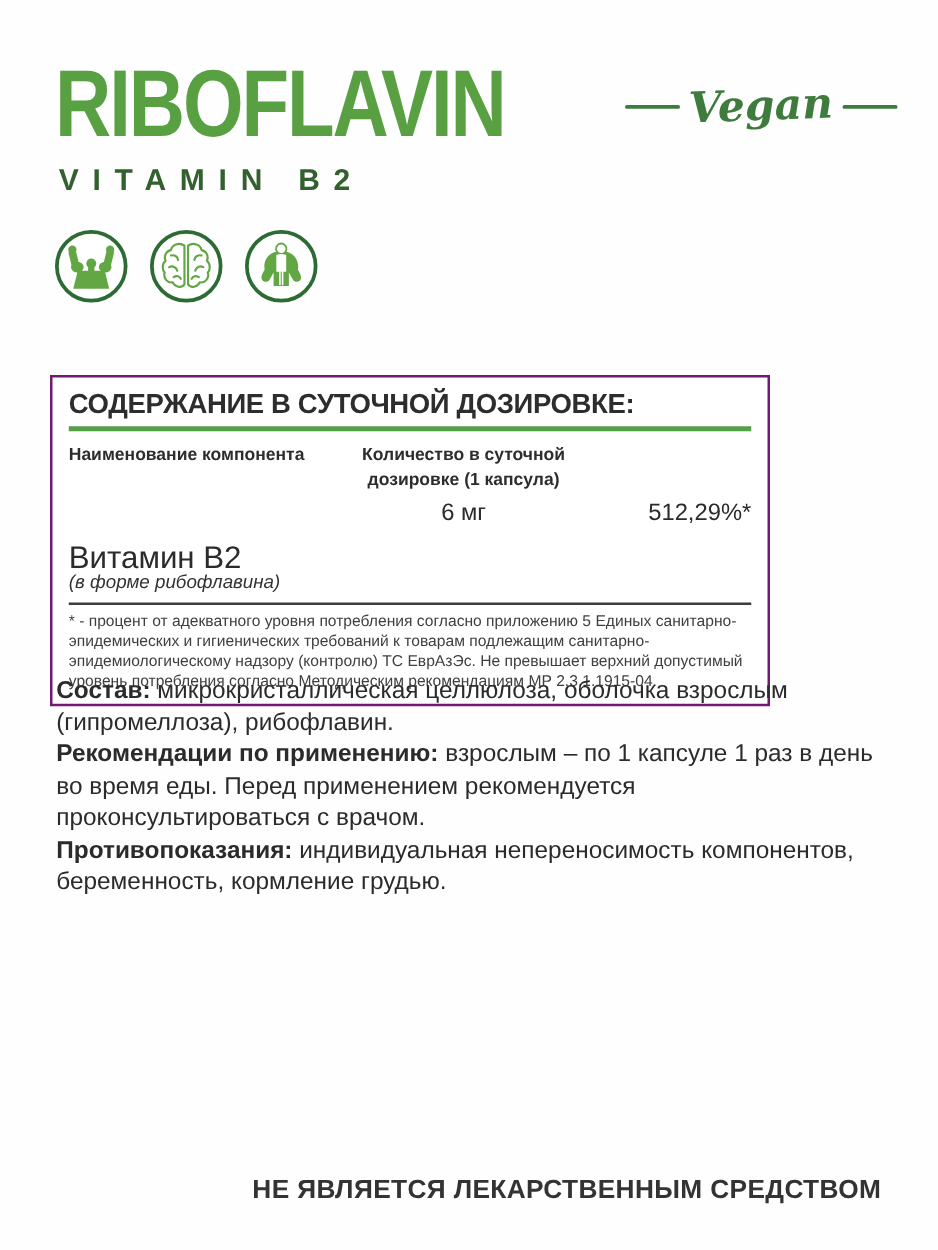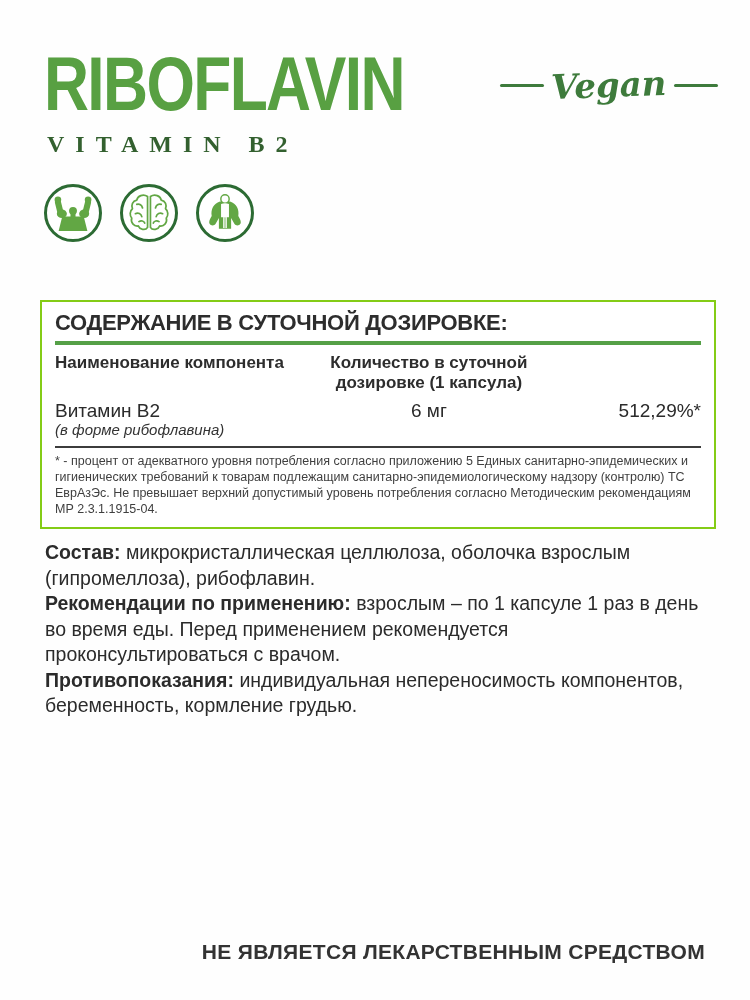--- a/index.html
+++ b/index.html
@@ -9,21 +9,21 @@
   
   .brand-title {
     position:absolute; left:44px; top:46px;
     font-size:76px; font-weight:bold; line-height:1;
     color:#58A042; letter-spacing:-2px; white-space:nowrap;
     transform:scaleX(0.82); transform-origin:left top;
   }
   .brand-subtitle {
     position:absolute; left:47px; top:131px;
     font-size:24px; font-weight:bold; color:#33602F;
-    letter-spacing:11px; white-space:nowrap;font-family:Liberation Serif, serif;
+    letter-spacing:11px; white-space:nowrap;
   }
   .vegan-badge {
     position:absolute; left:500px; top:68px; width:218px;
     display:flex; align-items:center; gap:7px;
   }
   .vegan-dash { flex:1; height:3px; background:#3E7B3C; border-radius:2px; }
   .vegan-text {
     font-family:"DejaVu Serif", serif; font-style:italic; font-weight:bold;
     font-size:34px; color:#3E7B3C; line-height:1; transform:rotate(-2deg);
   }
@@ -31,32 +31,32 @@
   
   .icons-row { position:absolute; left:44px; top:184px; display:flex; gap:18px; }
   .icon-circle {
     width:58px; height:58px; border-radius:50%;
     border:3.5px solid #2C6B33; background:#fff;
     display:flex; align-items:center; justify-content:center;
   }
 
   
   .supp-box {
-    position:absolute; left:40px; top:300px; width:676px; min-height:190px;
-    border:2px solid #84cc16; background:#fff;
+    position:absolute; left:40px; top:300px; width:576px; min-height:190px;
+    border:2px solid #701a75; background:#fff;
     padding:8px 13px 9px 13px;
   }
   .supp-title { font-size:22px; font-weight:bold; color:#2d2d2d; letter-spacing:-0.3px; }
   .supp-rule { height:4px; background:#55A047; margin:5px 0 8px; }
   .supp-grid { display:grid; grid-template-columns:1fr 1.18fr 0.56fr; column-gap:6px; }
-  .col-h { font-size:17px; font-weight:bold; line-height:20px; color:#2d2d2d; }
+  .col-h { font-size:14px; font-weight:bold; line-height:20px; color:#2d2d2d; }
   .col-h.center { text-align:center; }
   .col-h.right  { text-align:right; }
   .supp-row { margin-top:7px; }
-  .cell-name  { font-size:19px; line-height:21px; }
+  .cell-name  { font-size:25px; line-height:21px;margin-top:36px; }
   .cell-form  { font-size:15px; font-style:italic; line-height:18px; color:#333; }
   .cell-amount { font-size:19px; text-align:center; }
   .cell-percent { font-size:19px; text-align:right; }
   .supp-sep { height:2px; background:#3c3c3c; margin:7px 0 6px; }
   .supp-footnote {
     font-size:12.5px; color:#3f3f3f; line-height:1.27;
   }
 
   
   .info-block {

